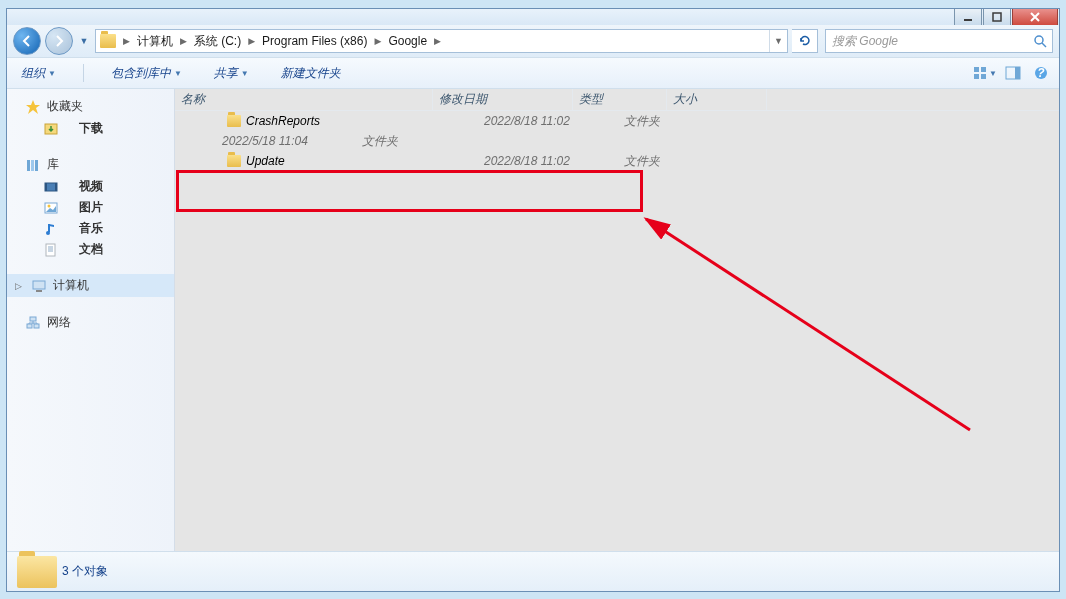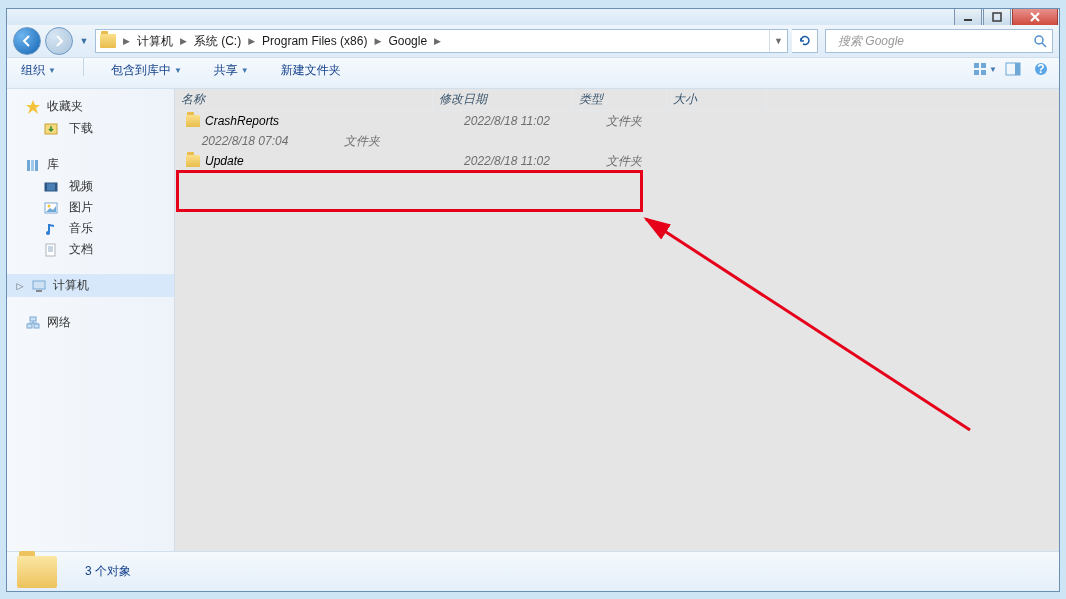--- a/index.html
+++ b/index.html
@@ -16,53 +16,53 @@
 .nav-down { width:14px; height:20px; display:flex; align-items:center; justify-content:center; color:#3a6ea5; font-size:9px; }
 .addrbar { flex:1; height:24px; background:#fff; border:1px solid #a5bfd9; display:flex; align-items:center; }
 .addr-icon { width:20px; height:20px; margin:0 2px; display:flex; align-items:center; justify-content:center; }
 .folder-icon { width:16px; height:14px; background:linear-gradient(#fbe08a,#e9bd4c); border-radius:1px; position:relative; }
 .folder-icon:before { content:""; position:absolute; top:-3px; left:1px; width:7px; height:3px; background:#e9bd4c; border-radius:1px 1px 0 0; }
 .crumb { padding:0 4px; height:100%; display:flex; align-items:center; color:#1a1a1a; cursor:default; }
 .crumb-sep { color:#6b6b6b; font-size:9px; padding:0 3px; }
 .addr-drop { width:18px; display:flex; align-items:center; justify-content:center; color:#6b6b6b; font-size:9px; border-left:1px solid #d0dce8; height:100%; }
 .refresh { width:26px; height:24px; border:1px solid #a5bfd9; border-left:none; background:#fff; display:flex; align-items:center; justify-content:center; color:#1b5ca5; }
 .searchbox { width:228px; height:24px; border:1px solid #a5bfd9; background:#fff; display:flex; align-items:center; margin-left:3px; }
-.searchbox input { flex:1; border:none; outline:none; padding:0 12px; color:#000; font-size:12px; }
+.searchbox input { flex:1; border:none; outline:none; padding:0 6px; color:#000; font-size:12px; }
 .searchbox input::placeholder { color:#999; font-style:italic; }
 .searchbox .sicon { width:24px; display:flex; align-items:center; justify-content:center; color:#4e8fce; }
-.toolbar { height:32px; background:linear-gradient(#f6fafe,#e7f0fa); border-top:1px solid #d0dfec; border-bottom:1px solid #d0dfec; display:flex; align-items:flex-start; padding:0 6px; gap:16px; }
+.toolbar { height:32px; background:linear-gradient(#f6fafe,#e7f0fa); border-top:1px solid #d0dfec; border-bottom:1px solid #d0dfec; display:flex; align-items:center; padding:0 6px; gap:16px;font-style:italic; }
 .tb-btn { height:24px; padding:0 8px; display:flex; align-items:center; gap:3px; color:#15428b; cursor:default; border-radius:2px; }
 .tb-drop { font-size:8px; color:#4478b0; }
 .tb-sep { width:1px; height:18px; background:#c5d5e5; margin:0 3px; }
 .tb-right { margin-left:auto; display:flex; align-items:center; gap:4px; }
 .tb-icon { width:24px; height:22px; display:flex; align-items:center; justify-content:center; color:#41729f; border-radius:2px; }
-.body { flex:1; display:flex; min-height:0;text-align:center; }
+.body { flex:1; display:flex; min-height:0; }
 .sidebar { width:168px; background:linear-gradient(90deg,#f5f8fc,#eef3fa); border-right:1px solid #d4dde8; overflow-y:auto; padding:6px 0; }
 .sb-group { margin-bottom:14px; }
 .sb-head { display:flex; align-items:center; gap:6px; padding:3px 8px 3px 18px; color:#333; }
-.sb-item { display:flex; align-items:center; gap:10px; padding:2px 20px 2px 36px; color:#333; cursor:default; }
+.sb-item { display:flex; align-items:center; gap:20px; padding:2px 20px 2px 36px; color:#333; cursor:default;font-weight:bold; }
 .sb-head.lv0 { padding-left:8px; }
 .sb-head.selected { background:#d6e8f9; }
 .ficon { width:16px; height:16px; display:flex; align-items:center; justify-content:center; flex-shrink:0; }
 .main { flex:1; background:#e5e5e5; display:flex; flex-direction:column; min-width:0;font-style:italic; }
 .cols { height:22px; display:flex; align-items:center; border-bottom:1px solid #e4e9ee; color:#3c566e; position:relative; }
 .col { padding:0 6px; height:100%; display:flex; align-items:center; border-right:1px solid #e4e9ee; }
 .c-name { width:258px; }
 .c-date { width:140px; }
 .c-type { width:94px; }
 .c-size { width:100px; }
 .rows { flex:1; position:relative; }
-.row { height:20px; display:flex; align-items:center; }
+.row { height:20px; display:flex; align-items:center;margin-left:41px; }
 .row .cell { padding:0 6px; }
 .row .c-name { width:258px; display:flex; align-items:center; gap:4px; margin-left:4px; }
 .row .c-date { width:140px; color:#6e6e6e; }
 .row .c-type { width:94px; color:#6e6e6e; }
 .highlight { position:absolute; border:3px solid #e6001a; pointer-events:none; }
 .arrow-svg { position:absolute; pointer-events:none; }
-.status { height:40px; background:linear-gradient(#f4f9fd,#e5eff9); border-top:1px solid #d0dfec; display:flex; align-items:center; gap:28px; padding:0 10px; color:#15428b; }
+.status { height:40px; background:linear-gradient(#f4f9fd,#e5eff9); border-top:1px solid #d0dfec; display:flex; align-items:center; gap:5px; padding:0 10px; color:#15428b; }
 .status .big-folder { width:40px; height:32px; background:linear-gradient(#fbe6a3,#ecc35d); border-radius:2px; position:relative; }
 .status .big-folder:before { content:""; position:absolute; top:-5px; left:2px; width:16px; height:5px; background:#ecc35d; border-radius:2px 2px 0 0; }
 svg { display:block; }
 </style>
 </head>
 <body>
 
 <div class="window">
 
   <div class="titlebar">
@@ -296,21 +296,21 @@
             <div class="cell c-name">
               <span class="ficon">
                 <span class="folder-icon" style="width:14px;height:12px;"></span>
               </span>
               <span>CrashReports</span>
             </div>
             <div class="cell c-date">2022/8/18 11:02</div>
             <div class="cell c-type">文件夹</div>
           </div>
           <div class="row">
-            <div class="cell c-date">2022/8/18 07:04</div>
+            <div class="cell c-date">2022/5/18 11:04</div>
             <div class="cell c-type">文件夹</div>
           </div>
           <div class="row">
             <div class="cell c-name">
               <span class="ficon">
                 <span class="folder-icon" style="width:14px;height:12px;"></span>
               </span>
               <span>Update</span>
             </div>
             <div class="cell c-date">2022/8/18 11:02</div>

